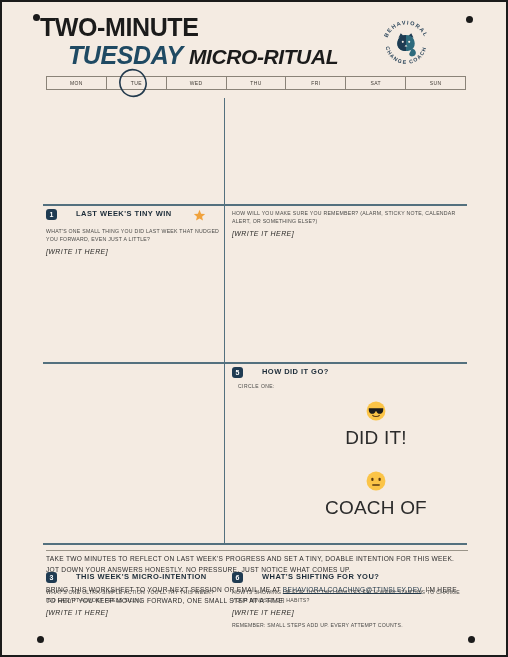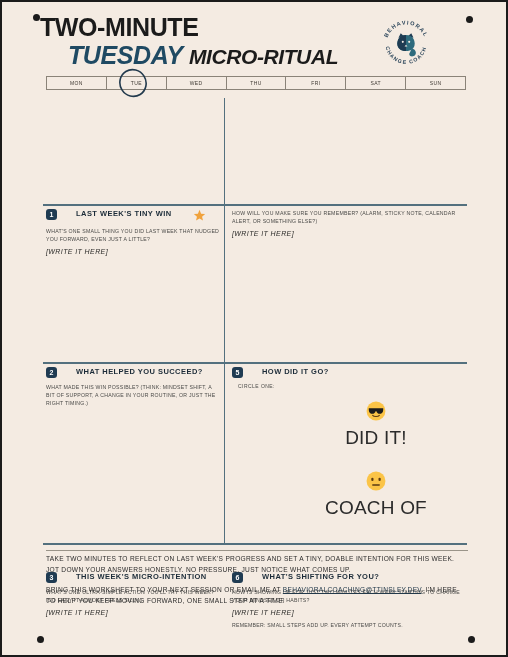--- a/index.html
+++ b/index.html
@@ -341,29 +341,20 @@
       </div>
     </div>
 
     <div class="cell cell-right cell-r1">
       <div class="cell-sub">
         <span>HOW WILL YOU MAKE SURE YOU REMEMBER? (ALARM, STICKY NOTE, CALENDAR ALERT, OR SOMETHING ELSE?)</span>
         <span class="writehere">[WRITE IT HERE]</span>
       </div>
     </div>
 
-    <div class="cell cell-left cell-r2">
-      <div class="cell-head">
-        <div class="badge">2</div>
-        <div class="cell-title">WHAT HELPED YOU SUCCEED?</div>
-      </div>
-      <div class="cell-sub">
-        <span>WHAT MADE THIS WIN POSSIBLE? (THINK: MINDSET SHIFT, A BIT OF SUPPORT, A CHANGE IN YOUR ROUTINE, OR JUST THE RIGHT TIMING.)</span>
-      </div>
-    </div>
 
     <div class="cell cell-right cell-r2">
       <div class="cell-head">
         <div class="badge">5</div>
         <div class="cell-title">HOW DID IT GO?</div>
       </div>
       <div class="circle-one">CIRCLE ONE:</div>
 
       <div class="options">
 

